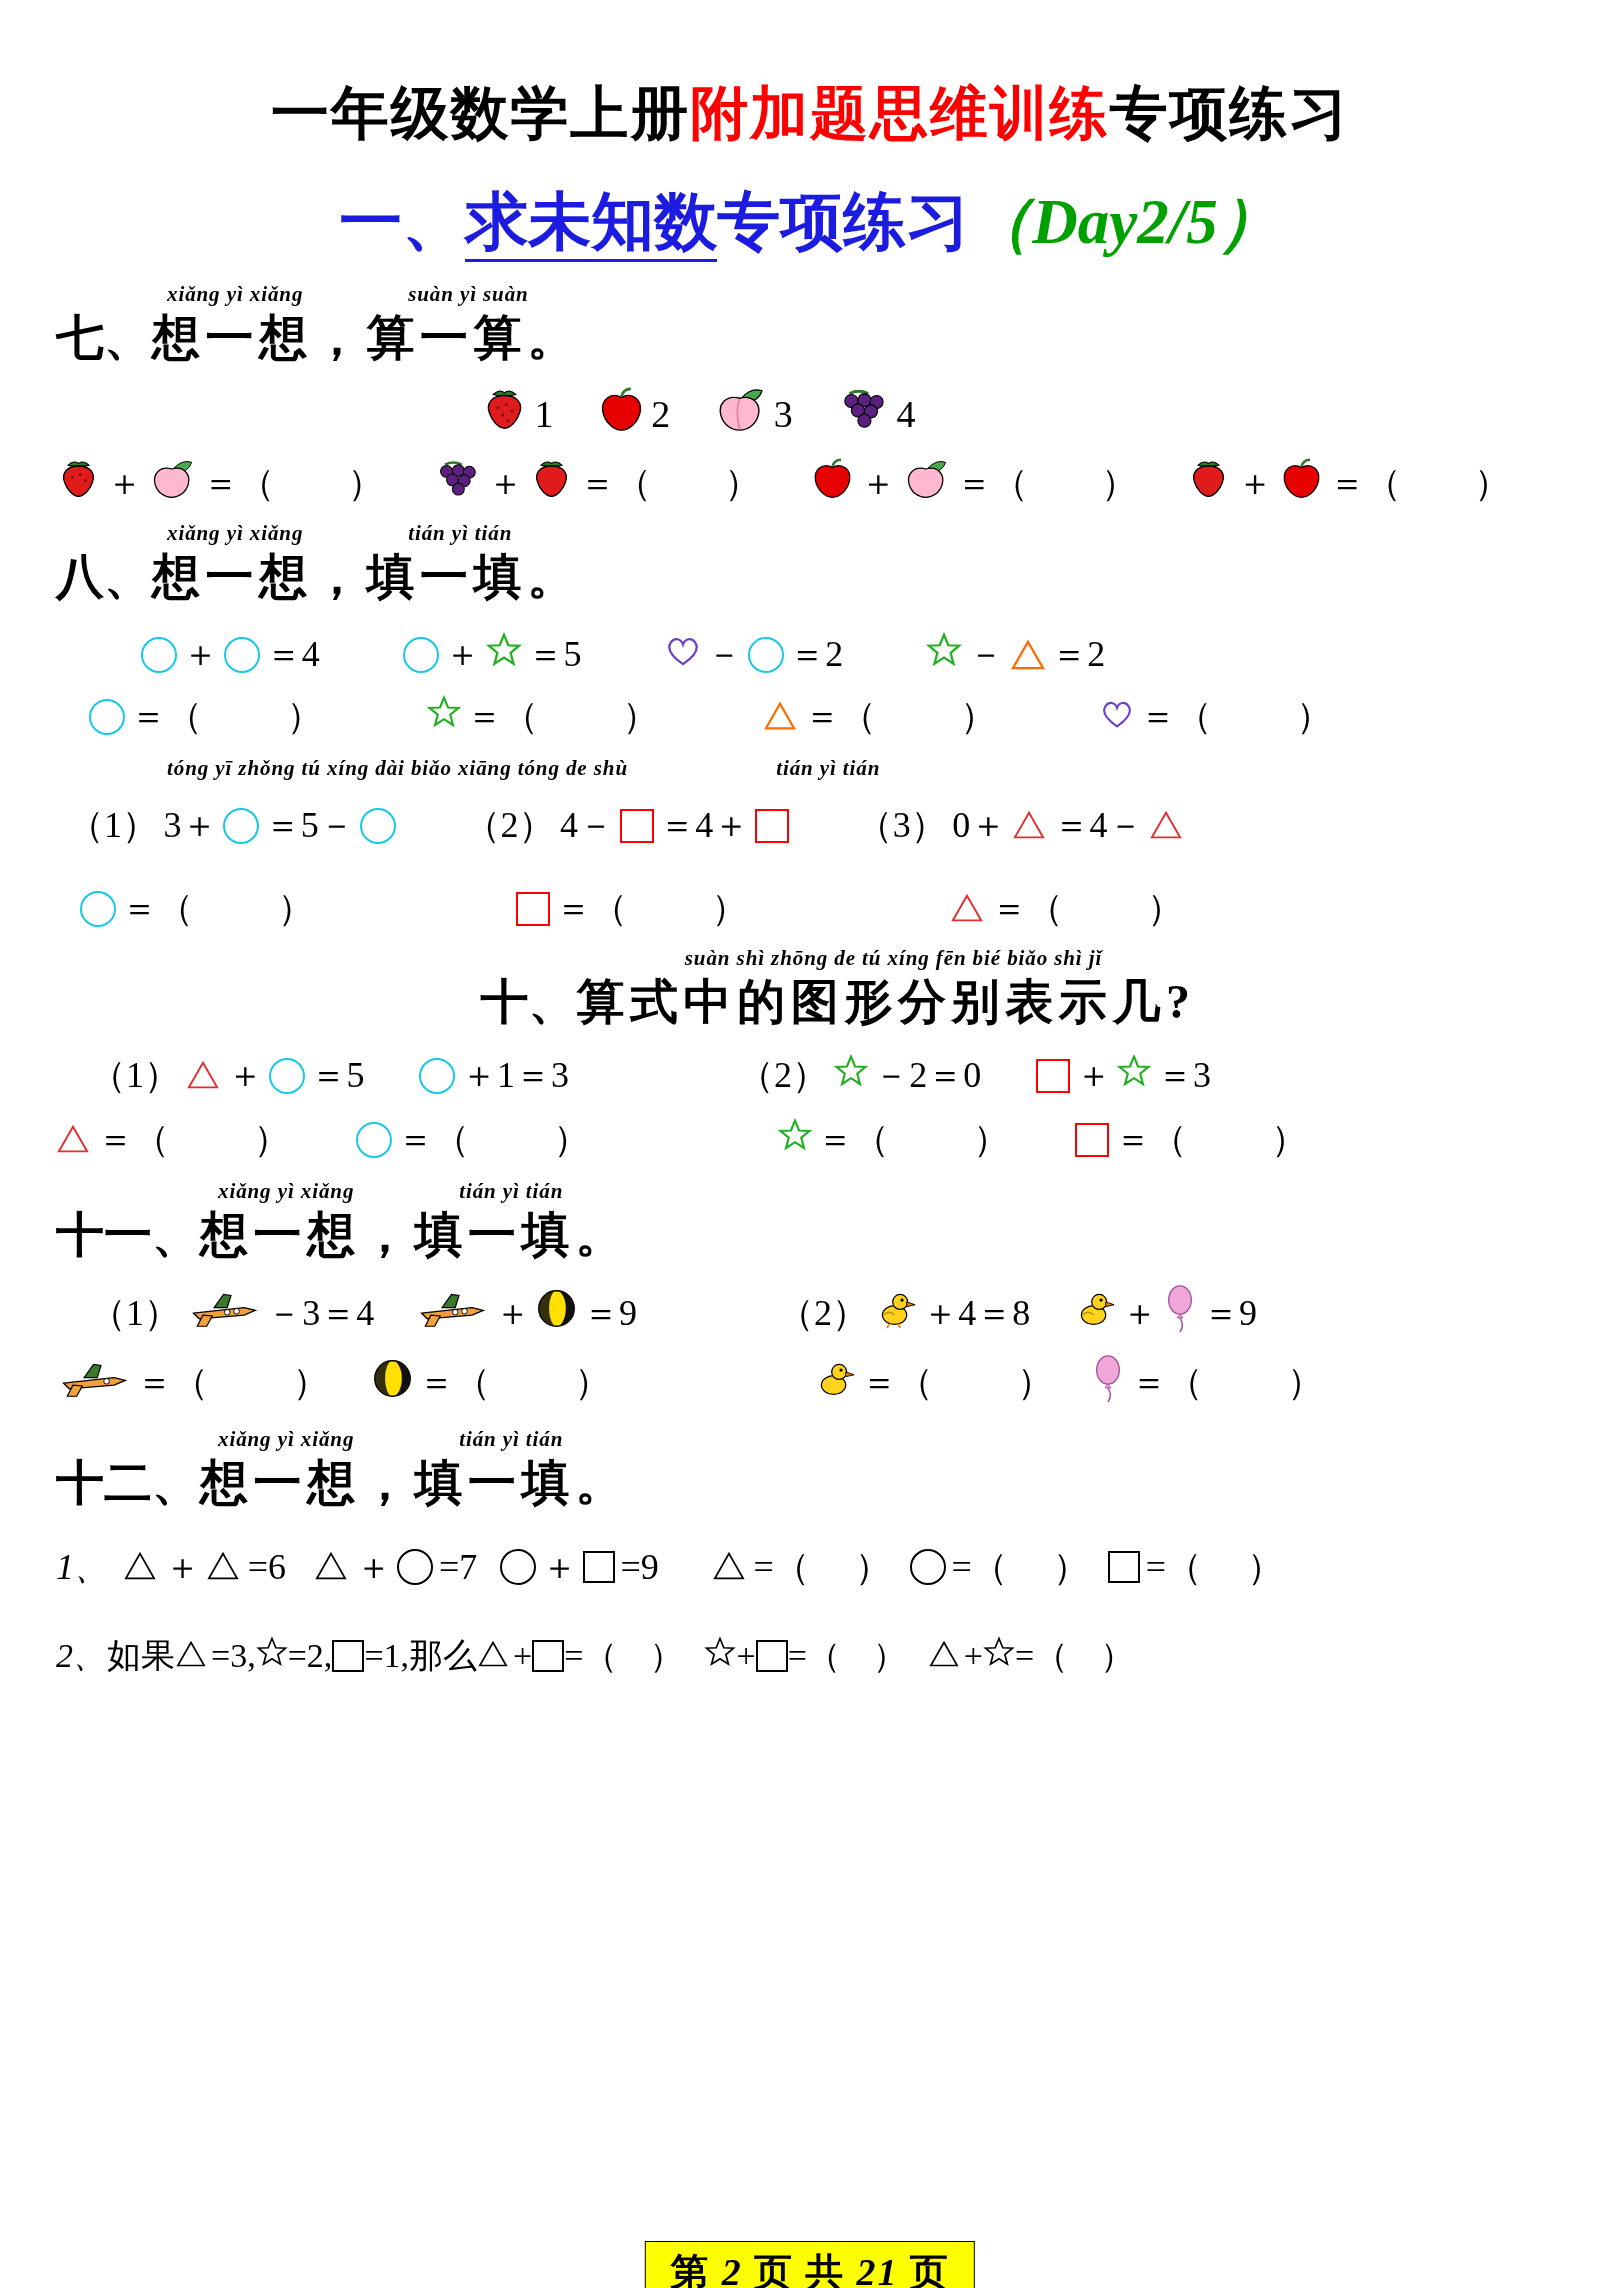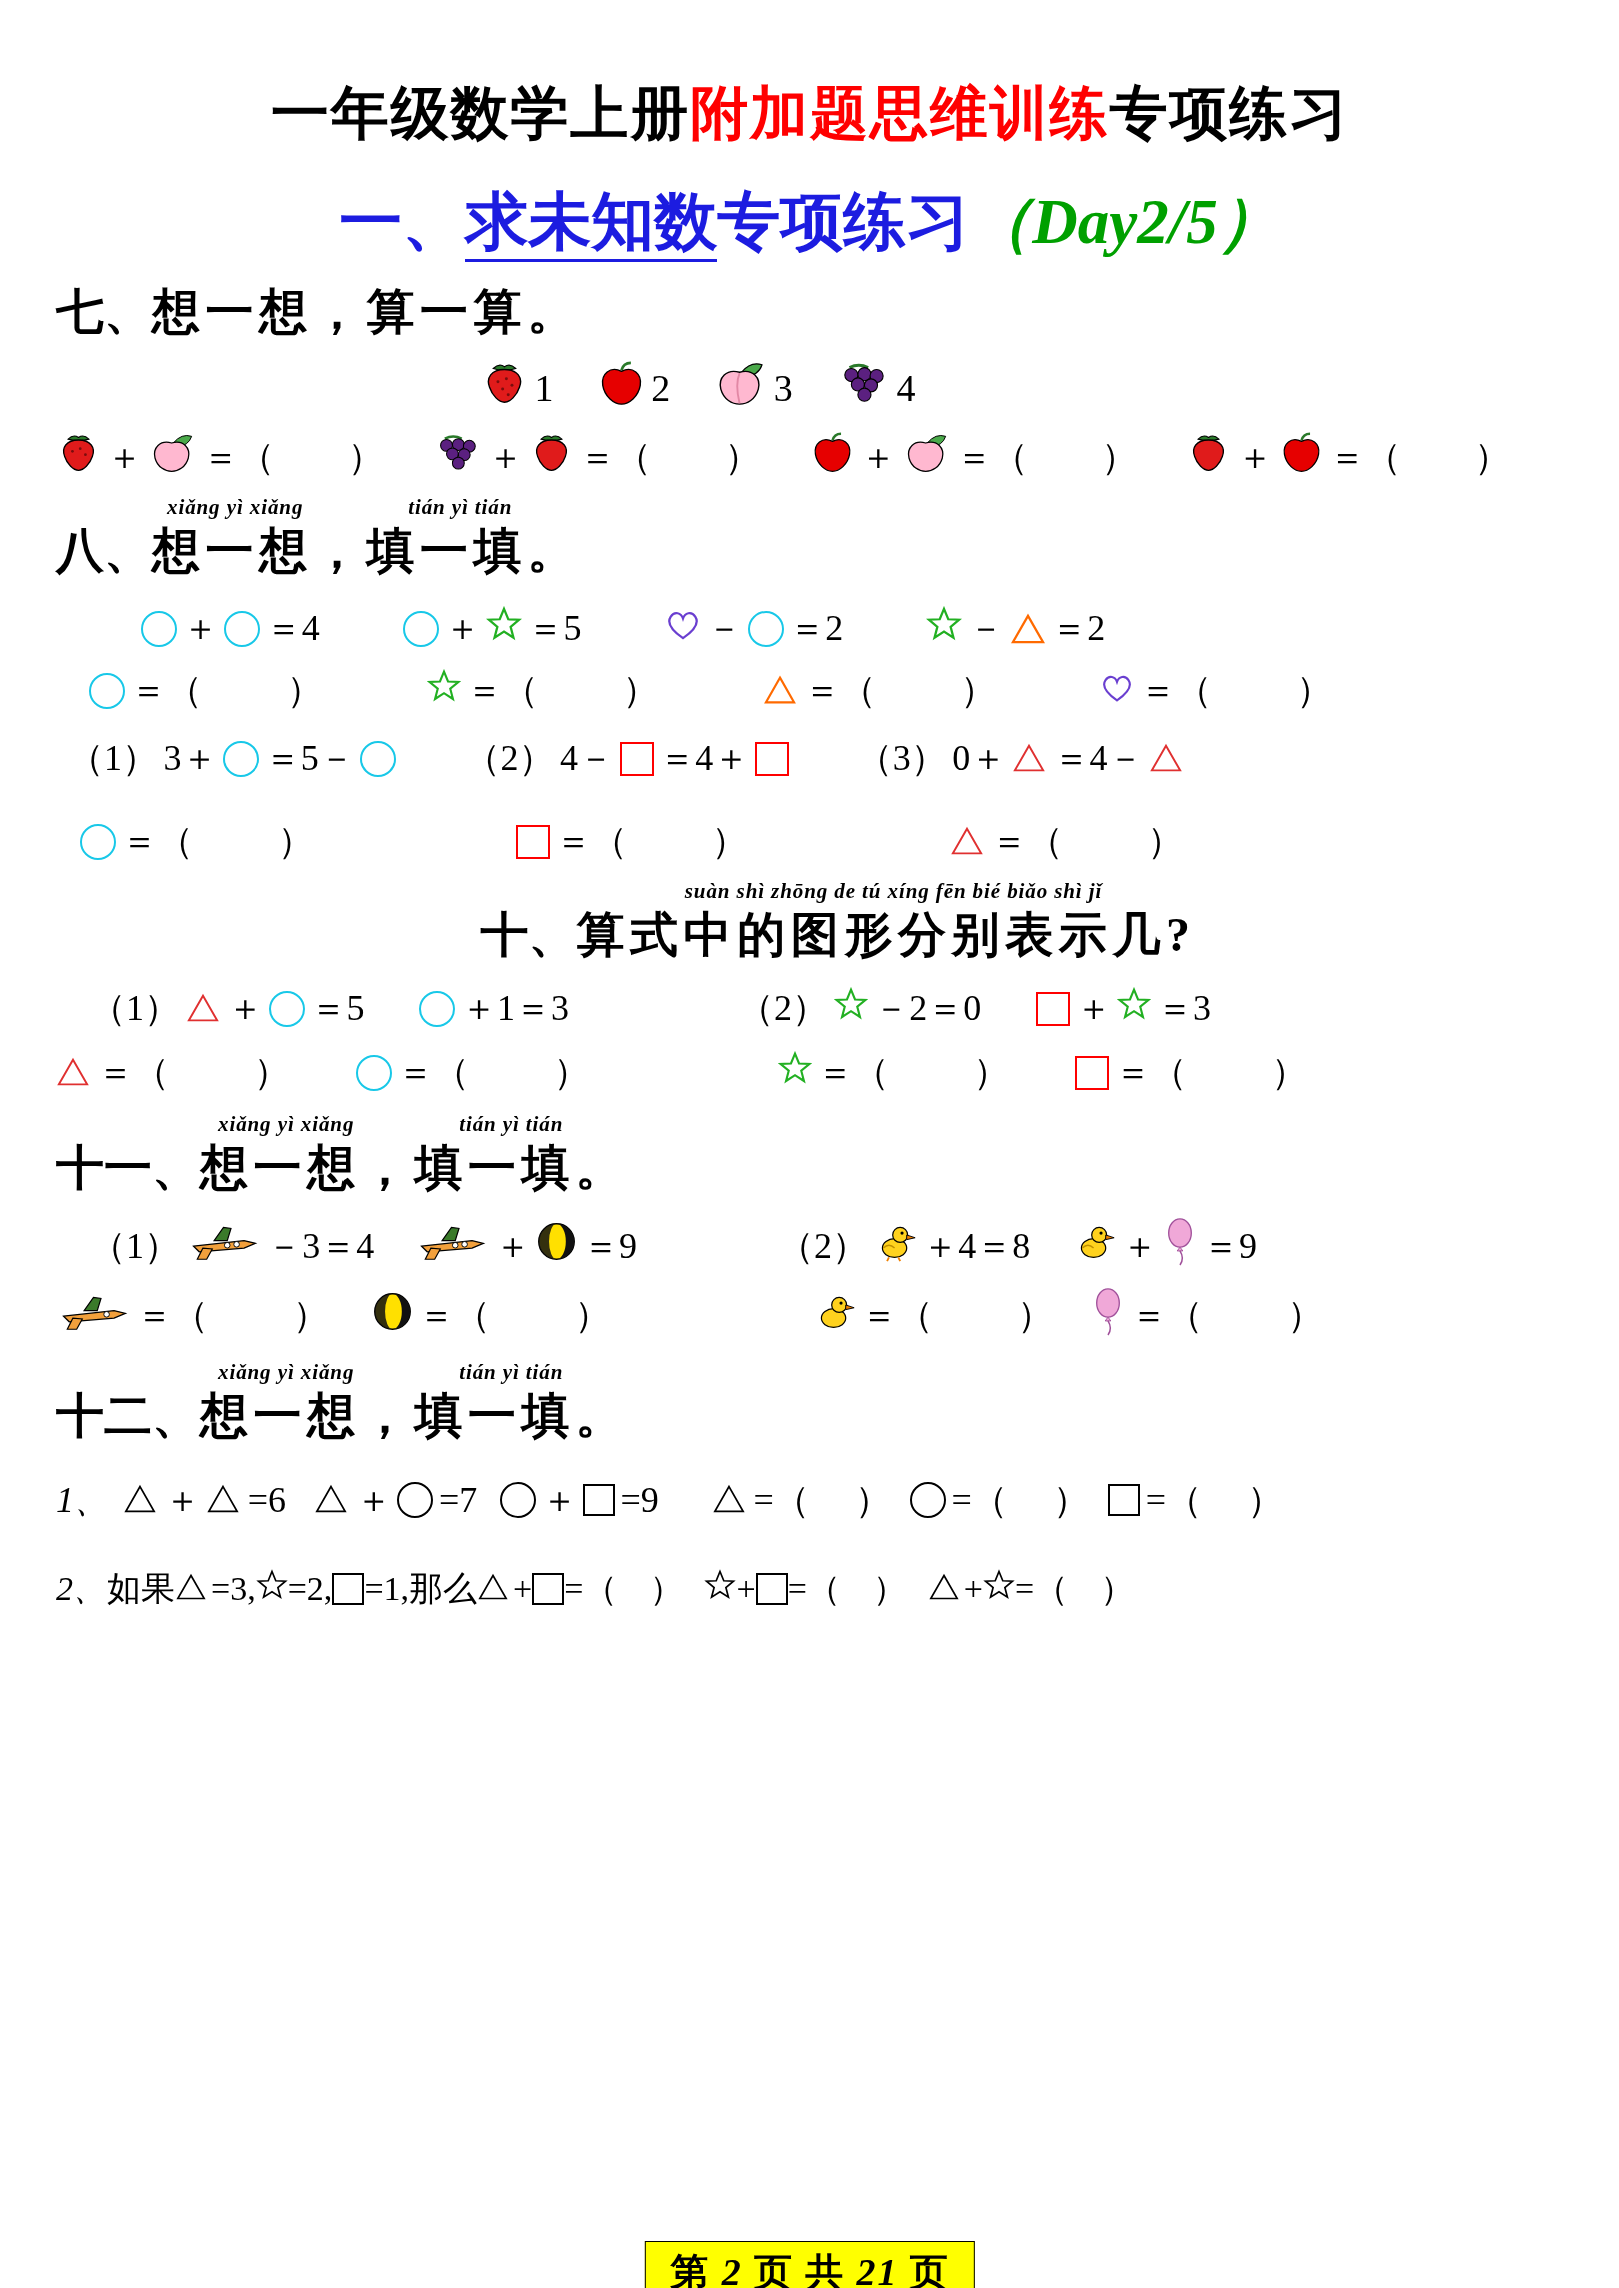--- a/index.html
+++ b/index.html
@@ -119,20 +119,24 @@
 <div class="page">
 
   <div class="title-1">
     <span>一年级数学上册</span><span class="red">附加题思维训练</span><span>专项练习</span>
   </div>
   <div class="title-2">
     <span class="blue">一、</span><span class="blue-u">求未知数</span><span class="blue">专项练习</span><span class="green">（Day2/5）</span>
   </div>
 
   <div class="sec">
+    <div class="pinyin-row">
+      <span style="width:235px">xiǎng yì xiǎng</span>
+      <span style="width:217px">suàn yì suàn</span>
+    </div>
     <div class="sec-head">
       <span class="num">七、</span><span>想一想，算一算。</span>
     </div>
   </div>
 
   <div class="row" style="margin:17px 0 0 480px;gap:43px;">
     <span class="eq">
       <span class="ico">
         <svg width="49" height="43" viewBox="0 0 52 46">
             <path d="M14 7 q6 -6 12 -2 q6 -4 12 2 q-6 2 -12 2 q-6 0 -12 -2z" fill="#2a7a2a" stroke="#000" stroke-width="1.3"></path>
@@ -288,20 +292,24 @@
           <svg width="34" height="30" viewBox="0 0 38 34">
             <path d="M19 3 L35 31 L3 31 Z" fill="none" stroke="#ff6a00" stroke-width="2.4"></path>
           </svg>
         </span>＝（<span class="blank"></span>）</span>
     <span class="eq"><span class="heart"><svg width="34" height="30" viewBox="0 0 38 34">
             <path d="M19 31 C6 22 2 14 6 8 C10 2 17 4 19 10 C21 4 28 2 32 8 C36 14 32 22 19 31z" fill="none" stroke="#6a3fd0" stroke-width="2.4"></path>
           </svg></span>＝（<span class="blank"></span>）</span>
   </div>
 
   <div class="sec" style="margin-top:15px;">
+    <div class="pinyin-row">
+      <span style="width:603px">tóng yī zhǒng tú xíng dài biǎo xiāng tóng de shù</span>
+      <span style="width:217px">tián yì tián</span>
+    </div>
   </div>
 
   <div class="row" style="margin:19px 0 0 68px;gap:68px;font-size:38px;">
     <span class="eq">
       <span>（1）</span>
       <span>3＋</span>
       <span class="shape circle"></span>
       <span>＝5－</span>
       <span class="shape circle"></span>
     </span>

